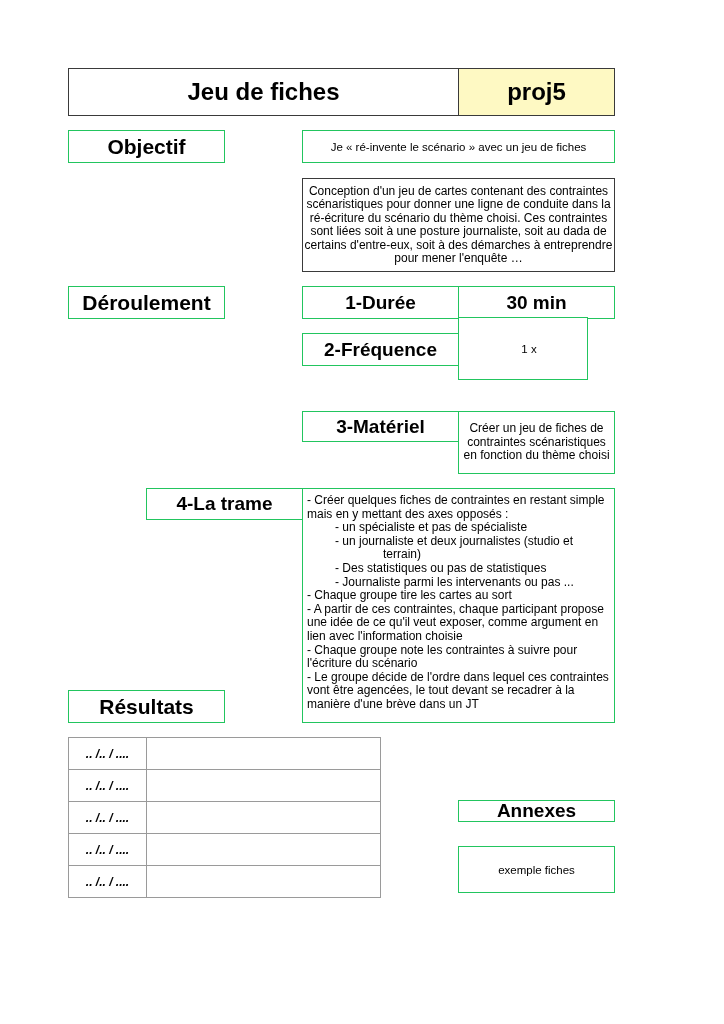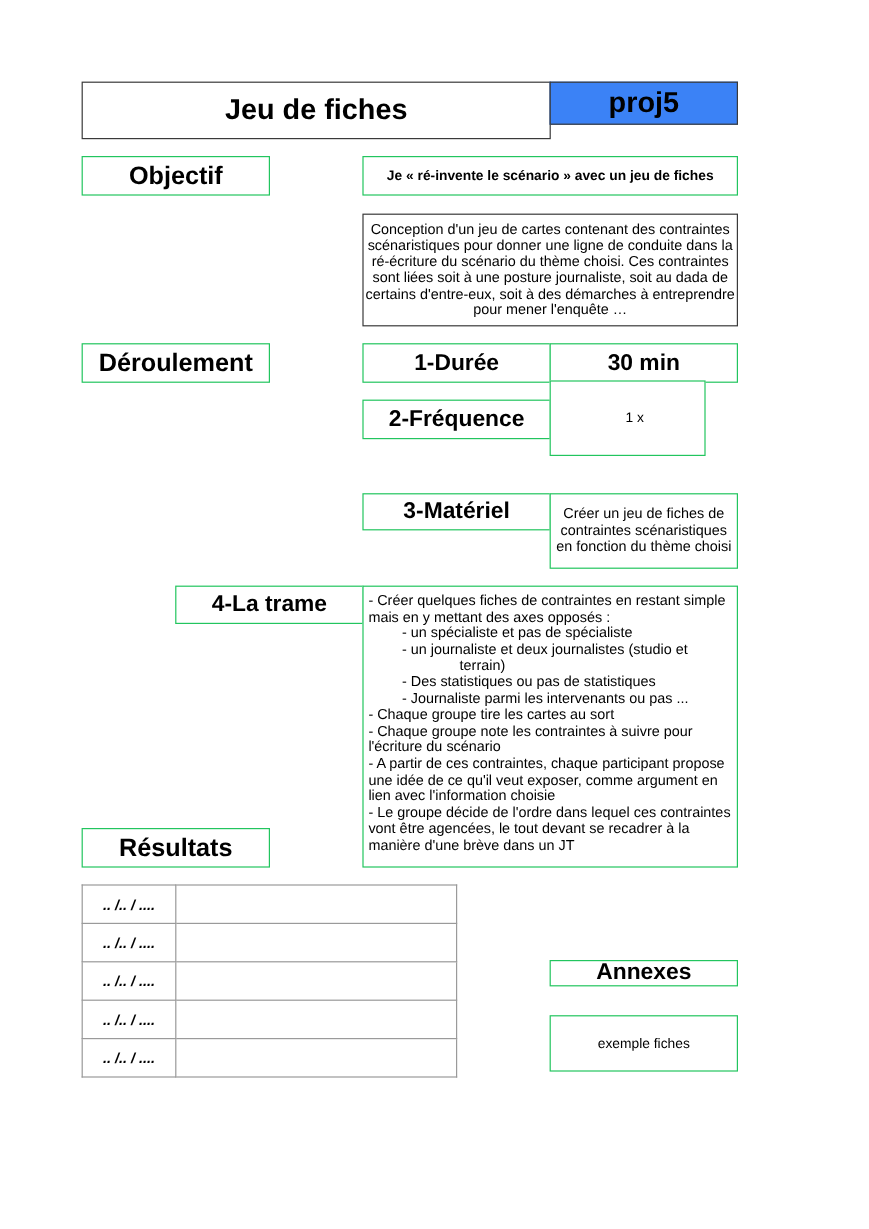--- a/index.html
+++ b/index.html
@@ -21,28 +21,28 @@
                 border-collapse:collapse; }
     table.res td { border:1px solid #9a9a9a; height:31px; padding:0; }
     table.res td.d { width:77px; text-align:center; font-style:italic; font-weight:bold; font-size:12px; }
   </style>
 </head>
 <body>
 
 <div class="box b-dark center h-xl" style="left:68px; top:68px; width:391px; height:48px;">
   <span>Jeu de fiches</span>
 </div>
-<div class="box b-dark center h-xl" style="left:458px; top:68px; width:157px; height:36px; background:#3b82f6;">
+<div class="box b-dark center h-xl" style="left:458px; top:68px; width:157px; height:48px; background:#fef9c3;">
   <span>proj5</span>
 </div>
 
 <div class="box b-grey center h-lg" style="left:68px; top:130px; width:157px; height:33px;">
   <span>Objectif</span>
 </div>
-<div class="box b-grey center" style="left:302px; top:130px; width:313px; height:33px; font-weight:bold; font-size:11.5px;">
+<div class="box b-grey center" style="left:302px; top:130px; width:313px; height:33px; font-weight:normal; font-size:11.5px;">
   <span>Je « ré-invente le scénario » avec un jeu de fiches</span>
 </div>
 <div class="box b-dark center small" style="left:302px; top:178px; width:313px; height:94px; padding:0 1px;">
   <span>Conception d'un jeu de cartes contenant des contraintes scénaristiques pour donner une ligne de conduite dans la ré-écriture du scénario du thème choisi. Ces contraintes sont liées soit à une posture journaliste, soit au dada de certains d'entre-eux, soit à des démarches à entreprendre pour mener l'enquête …</span>
 </div>
 
 <div class="box b-grey center h-lg" style="left:68px; top:286px; width:157px; height:33px;">
   <span>Déroulement</span>
 </div>
 
@@ -71,22 +71,22 @@
   <span>4-La trame</span>
 </div>
 <div class="box b-grey trame-text" style="left:302px; top:488px; width:313px; height:235px;">
   <div>- Créer quelques fiches de contraintes en restant simple mais en y mettant des axes opposés :</div>
   <div class="ind">- un spécialiste et pas de spécialiste</div>
   <div class="ind">- un journaliste et deux journalistes (studio et</div>
   <div class="ind2">terrain)</div>
   <div class="ind">- Des statistiques ou pas de statistiques</div>
   <div class="ind">- Journaliste parmi les intervenants ou pas ...</div>
   <div>- Chaque groupe tire les cartes au sort</div>
+  <div>- A partir de ces contraintes, chaque participant propose une idée de ce qu'il veut exposer, comme argument en lien avec l'information choisie</div>
   <div>- Chaque groupe note les contraintes à suivre pour l'écriture du scénario</div>
-  <div>- A partir de ces contraintes, chaque participant propose une idée de ce qu'il veut exposer, comme argument en lien avec l'information choisie</div>
   <div>- Le groupe décide de l'ordre dans lequel ces contraintes vont être agencées, le tout devant se recadrer à la manière d'une brève dans un JT</div>
 </div>
 
 <div class="box b-grey center h-lg" style="left:68px; top:690px; width:157px; height:33px;">
   <span>Résultats</span>
 </div>
 
 <table class="res">
   <tbody>
       <tr>

